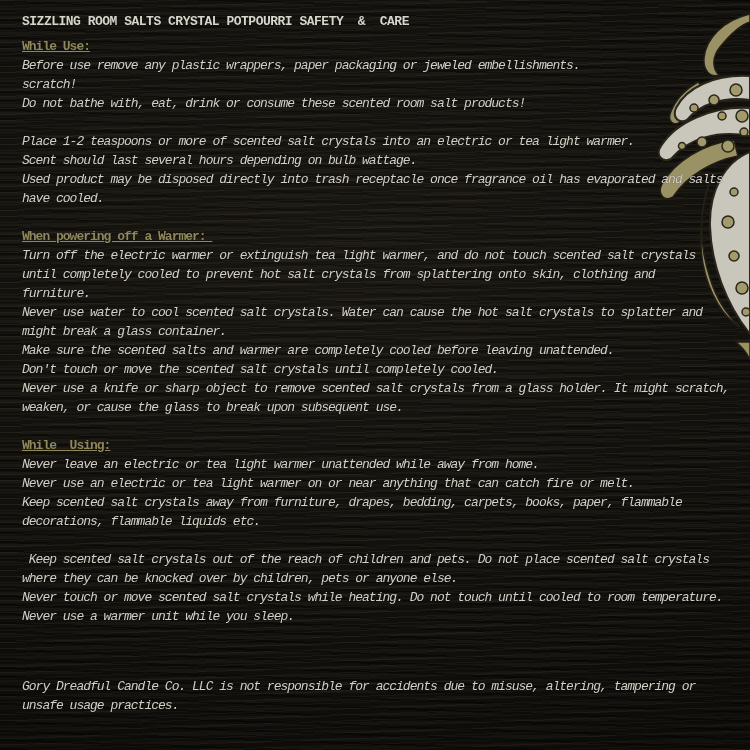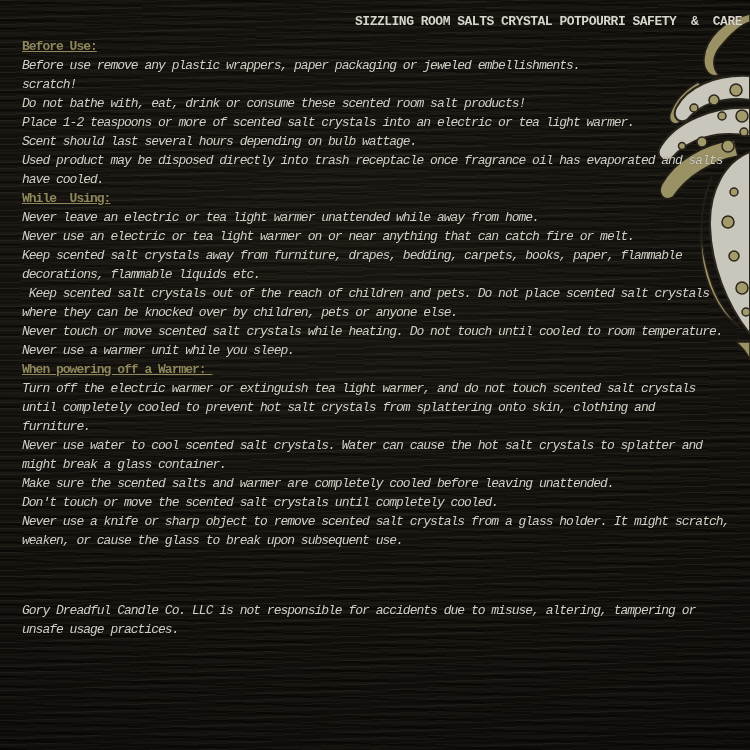--- a/index.html
+++ b/index.html
@@ -29,35 +29,35 @@
     position: absolute;
     left: 22px; top: 12px; right: 8px;
     z-index: 1;
     color: #d3d0c7;
     font-size: 13px;
     line-height: 19px;
     letter-spacing: -1px;
     text-shadow: 0 0 1px rgba(0,0,0,0.55);
   }
   .title {
-    text-align: right;
+    text-align: left;
     font-weight: bold;
     color: #d8d5cb;
     letter-spacing: -0.5px;
     margin-bottom: 6px;
     white-space: pre;
   }
   .heading {
     color: #8f885c;
     font-weight: bold;
     text-decoration: underline;
     white-space: pre;
   }
   .line { white-space: pre; font-style: italic; }
-  .gap { }
+  .gap { margin-top: 19px; }
   .footer { margin-top: 51px; }
 </style>
 </head>
 <body>
 
 <div class="page">
 
   <svg class="illustration" viewBox="0 0 96 350" aria-hidden="true">
 
     <path d="M96 2 C70 8 52 26 50 46 C49 58 56 66 65 63 C58 56 58 45 66 35 C75 24 86 13 96 10 Z" fill="#9a9164" stroke="#231f16" stroke-width="1.5"></path>
@@ -91,62 +91,62 @@
         <circle cx="80" cy="244" r="5"></circle>
       <circle cx="88" cy="276" r="6"></circle>
         <circle cx="92" cy="300" r="4"></circle>
     </g>
   </svg>
 
   <div class="content">
     <div class="title">SIZZLING ROOM SALTS CRYSTAL POTPOURRI SAFETY  &amp;  CARE</div>
     <div id="sections">
         <div class="section">
-          <div class="heading">Before Use:</div>
+          <div class="heading">While Use:</div>
           <div class="block">
             <div class="line">Before use remove any plastic wrappers, paper packaging or jeweled embellishments.</div>
             <div class="line">scratch!</div>
             <div class="line">Do not bathe with, eat, drink or consume these scented room salt products!</div>
           </div>
           <div class="block gap">
             <div class="line">Place 1-2 teaspoons or more of scented salt crystals into an electric or tea light warmer.</div>
             <div class="line">Scent should last several hours depending on bulb wattage.</div>
             <div class="line">Used product may be disposed directly into trash receptacle once fragrance oil has evaporated and salts</div>
             <div class="line">have cooled.</div>
+          </div>
+        </div>
+        <div class="section gap">
+          <div class="heading">When powering off a Warmer: </div>
+          <div class="block">
+            <div class="line">Turn off the electric warmer or extinguish tea light warmer, and do not touch scented salt crystals</div>
+            <div class="line">until completely cooled to prevent hot salt crystals from splattering onto skin, clothing and</div>
+            <div class="line">furniture.</div>
+            <div class="line">Never use water to cool scented salt crystals. Water can cause the hot salt crystals to splatter and</div>
+            <div class="line">might break a glass container.</div>
+            <div class="line">Make sure the scented salts and warmer are completely cooled before leaving unattended.</div>
+            <div class="line">Don't touch or move the scented salt crystals until completely cooled.</div>
+            <div class="line">Never use a knife or sharp object to remove scented salt crystals from a glass holder. It might scratch,</div>
+            <div class="line">weaken, or cause the glass to break upon subsequent use.</div>
           </div>
         </div>
         <div class="section gap">
           <div class="heading">While  Using:</div>
           <div class="block">
             <div class="line">Never leave an electric or tea light warmer unattended while away from home.</div>
             <div class="line">Never use an electric or tea light warmer on or near anything that can catch fire or melt.</div>
             <div class="line">Keep scented salt crystals away from furniture, drapes, bedding, carpets, books, paper, flammable</div>
             <div class="line">decorations, flammable liquids etc.</div>
           </div>
           <div class="block gap">
             <div class="line"> Keep scented salt crystals out of the reach of children and pets. Do not place scented salt crystals</div>
             <div class="line">where they can be knocked over by children, pets or anyone else.</div>
             <div class="line">Never touch or move scented salt crystals while heating. Do not touch until cooled to room temperature.</div>
             <div class="line">Never use a warmer unit while you sleep.</div>
           </div>
         </div>
-        <div class="section gap">
-          <div class="heading">When powering off a Warmer: </div>
-          <div class="block">
-            <div class="line">Turn off the electric warmer or extinguish tea light warmer, and do not touch scented salt crystals</div>
-            <div class="line">until completely cooled to prevent hot salt crystals from splattering onto skin, clothing and</div>
-            <div class="line">furniture.</div>
-            <div class="line">Never use water to cool scented salt crystals. Water can cause the hot salt crystals to splatter and</div>
-            <div class="line">might break a glass container.</div>
-            <div class="line">Make sure the scented salts and warmer are completely cooled before leaving unattended.</div>
-            <div class="line">Don't touch or move the scented salt crystals until completely cooled.</div>
-            <div class="line">Never use a knife or sharp object to remove scented salt crystals from a glass holder. It might scratch,</div>
-            <div class="line">weaken, or cause the glass to break upon subsequent use.</div>
-          </div>
-        </div>
       </div>
     <div class="footer" id="footer">
         <div class="line">Gory Dreadful Candle Co. LLC is not responsible for accidents due to misuse, altering, tampering or</div>
         <div class="line">unsafe usage practices.</div>
       </div>
   </div>
 
 </div>
 
 </body></html>

